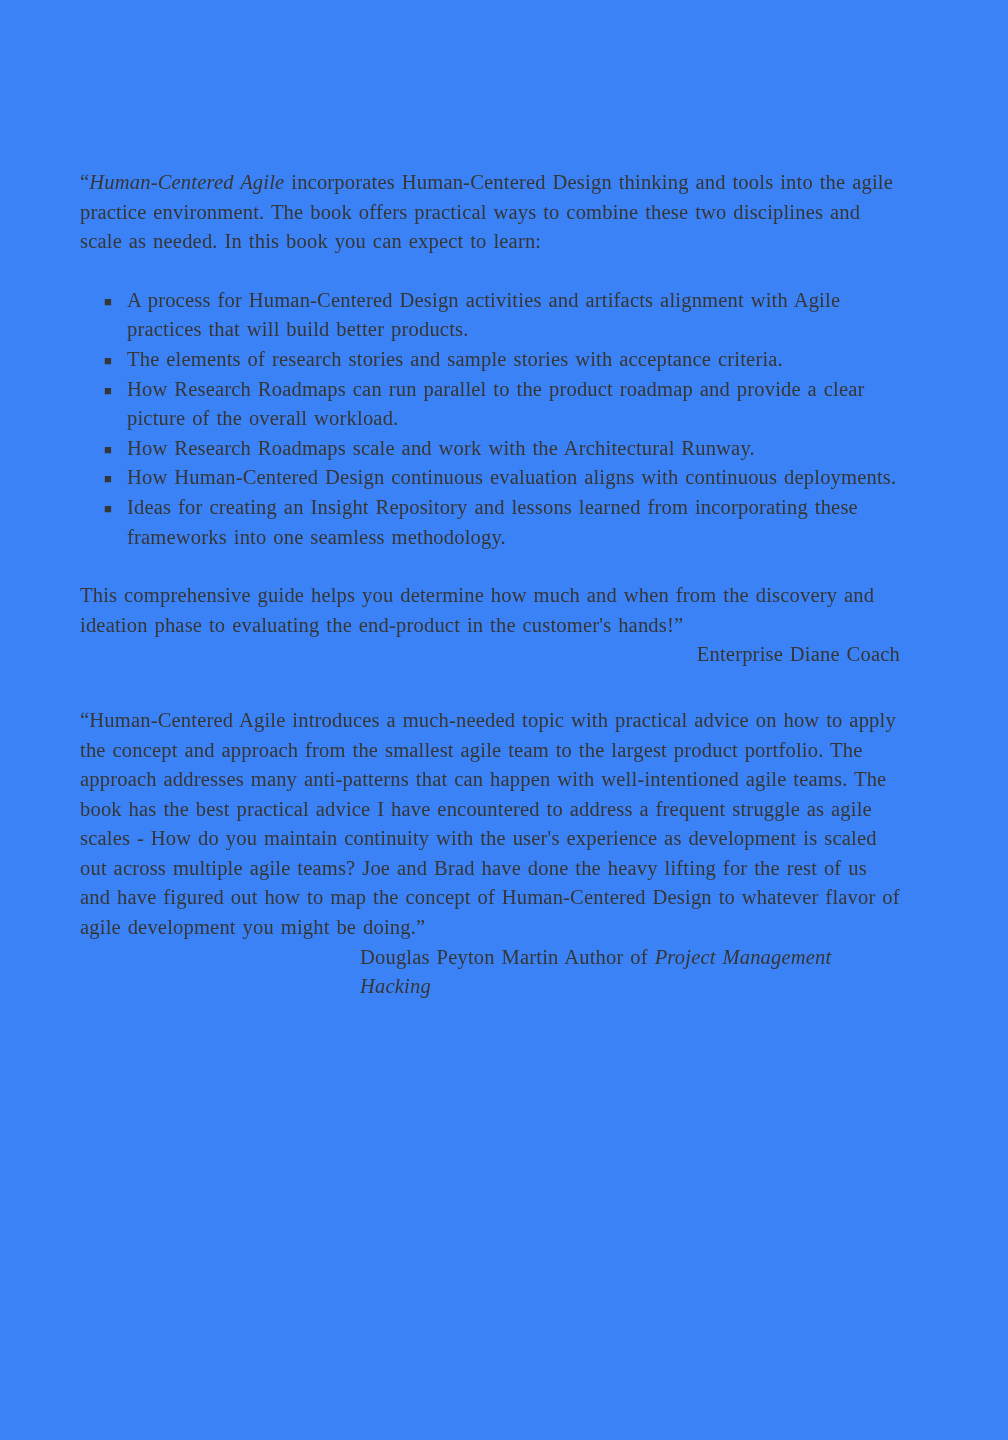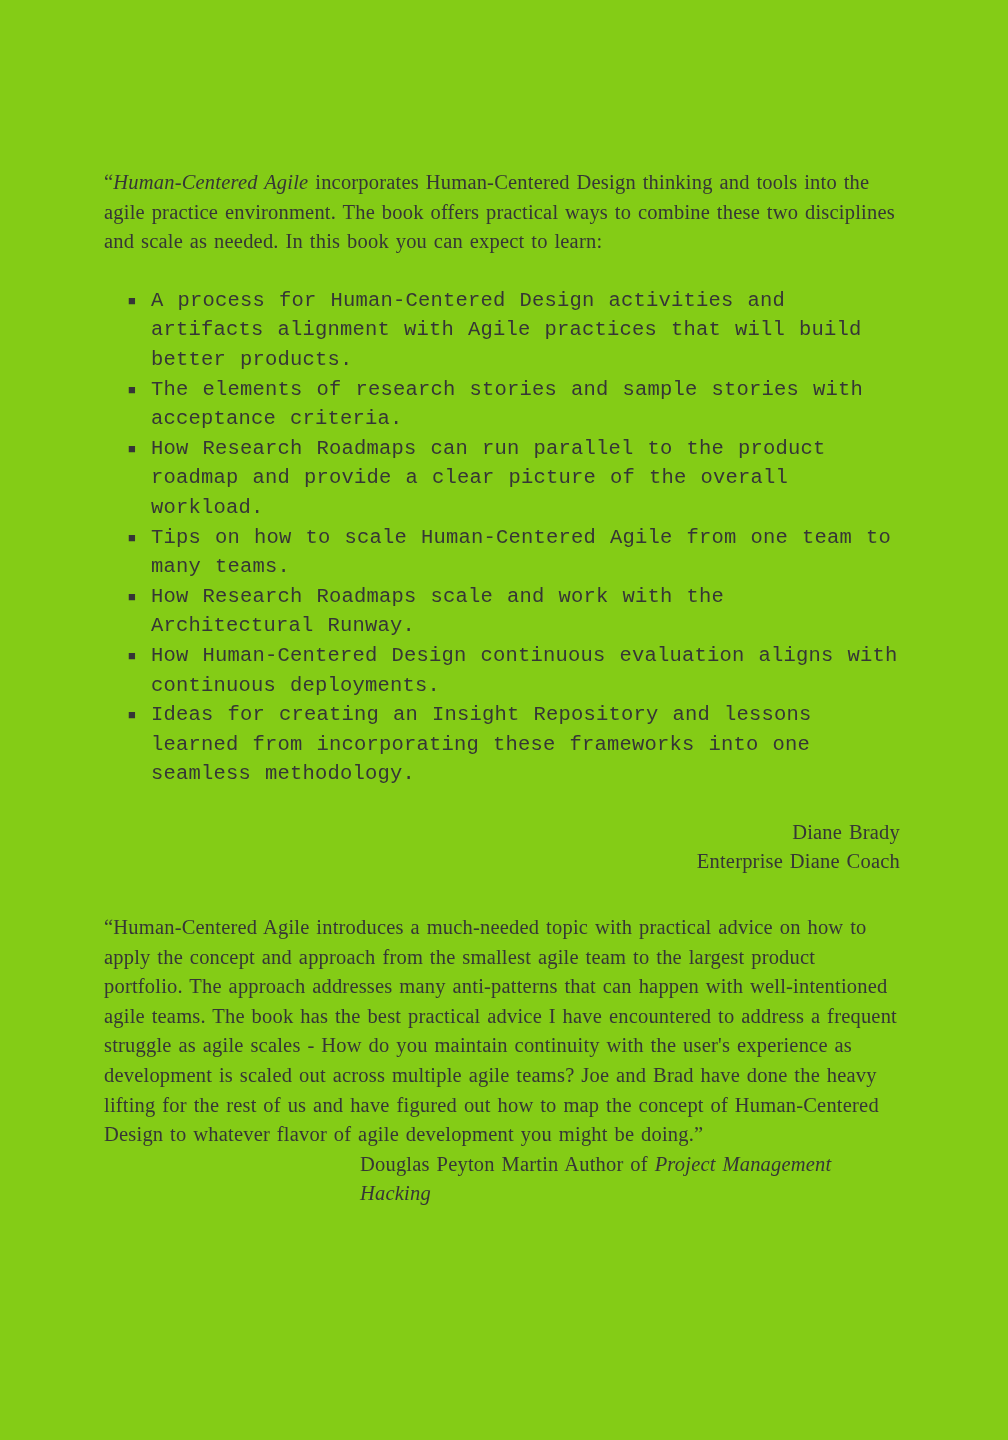--- a/index.html
+++ b/index.html
@@ -5,22 +5,22 @@
   html, body {
     margin: 0;
     padding: 0;
     background: #ffffff;
   }
   .page {
     position: relative;
     width: 1008px;
     height: 1440px;
     box-sizing: border-box;
-    background: #84cc16;
-    padding: 168px 108px 40px 104px;
+    background: #3b82f6;
+    padding: 168px 108px 40px 80px;
     font-family: "Liberation Serif", "DejaVu Serif", serif;
     font-size: 20.5px;
     line-height: 29.6px;
     color: #363636;
     letter-spacing: 0.2px;
     word-spacing: 1.5px;
     overflow: hidden;
   }
   p {
     margin: 0;
@@ -28,21 +28,20 @@
   .quote-intro {
     margin: 0;
   }
   em, .italic {
     font-style: italic;
   }
   ul.bullet-list {
     list-style: none;
     margin: 29px 0 29px 0;
     padding: 0 0 0 24px;
-    font-family: Liberation Mono, monospace;
   }
   ul.bullet-list li {
     position: relative;
     padding-left: 23px;
     margin: 0;
   }
   ul.bullet-list li::before {
     content: "■";
     position: absolute;
     left: 0;
@@ -74,29 +73,28 @@
 <body>
 
 <div class="page">
 
   <p class="quote-intro"><span>“</span><em>Human-Centered Agile</em><span> incorporates Human-Centered Design thinking and tools into the agile practice environment. The book offers practical ways to combine these two disciplines and scale as needed. In this book you can expect to learn:</span></p>
 
   <ul class="bullet-list">
     <li>A process for Human-Centered Design activities and artifacts alignment with Agile practices that will build better products.</li>
     <li>The elements of research stories and sample stories with acceptance criteria.</li>
     <li>How Research Roadmaps can run parallel to the product roadmap and provide a clear picture of the overall workload.</li>
-    <li>Tips on how to scale Human-Centered Agile from one team to many teams.</li>
     <li>How Research Roadmaps scale and work with the Architectural Runway.</li>
     <li>How Human-Centered Design continuous evaluation aligns with continuous deployments.</li>
     <li>Ideas for creating an Insight Repository and lessons learned from incorporating these frameworks into one seamless methodology.</li>
   </ul>
 
+  <p class="closing-para">This comprehensive guide helps you determine how much and when from the discovery and ideation phase to evaluating the end-product in the customer's hands!”</p>
 
   <div class="attribution">
-    <span class="line">Diane Brady</span>
     <span class="line">Enterprise Diane Coach</span>
   </div>
 
   <p class="quote-2">“Human-Centered Agile introduces a much-needed topic with practical advice on how to apply the concept and approach from the smallest agile team to the largest product portfolio. The approach addresses many anti-patterns that can happen with well-intentioned agile teams. The book has the best practical advice I have encountered to address a frequent struggle as agile scales - How do you maintain continuity with the user's experience as development is scaled out across multiple agile teams? Joe and Brad have done the heavy lifting for the rest of us and have figured out how to map the concept of Human-Centered Design to whatever flavor of agile development you might be doing.”</p>
 
   <div class="attribution-2">
     <span class="line">Douglas Peyton Martin</span>
     <span class="line"><span>Author of </span><em>Project Management Hacking</em></span>
   </div>
 

